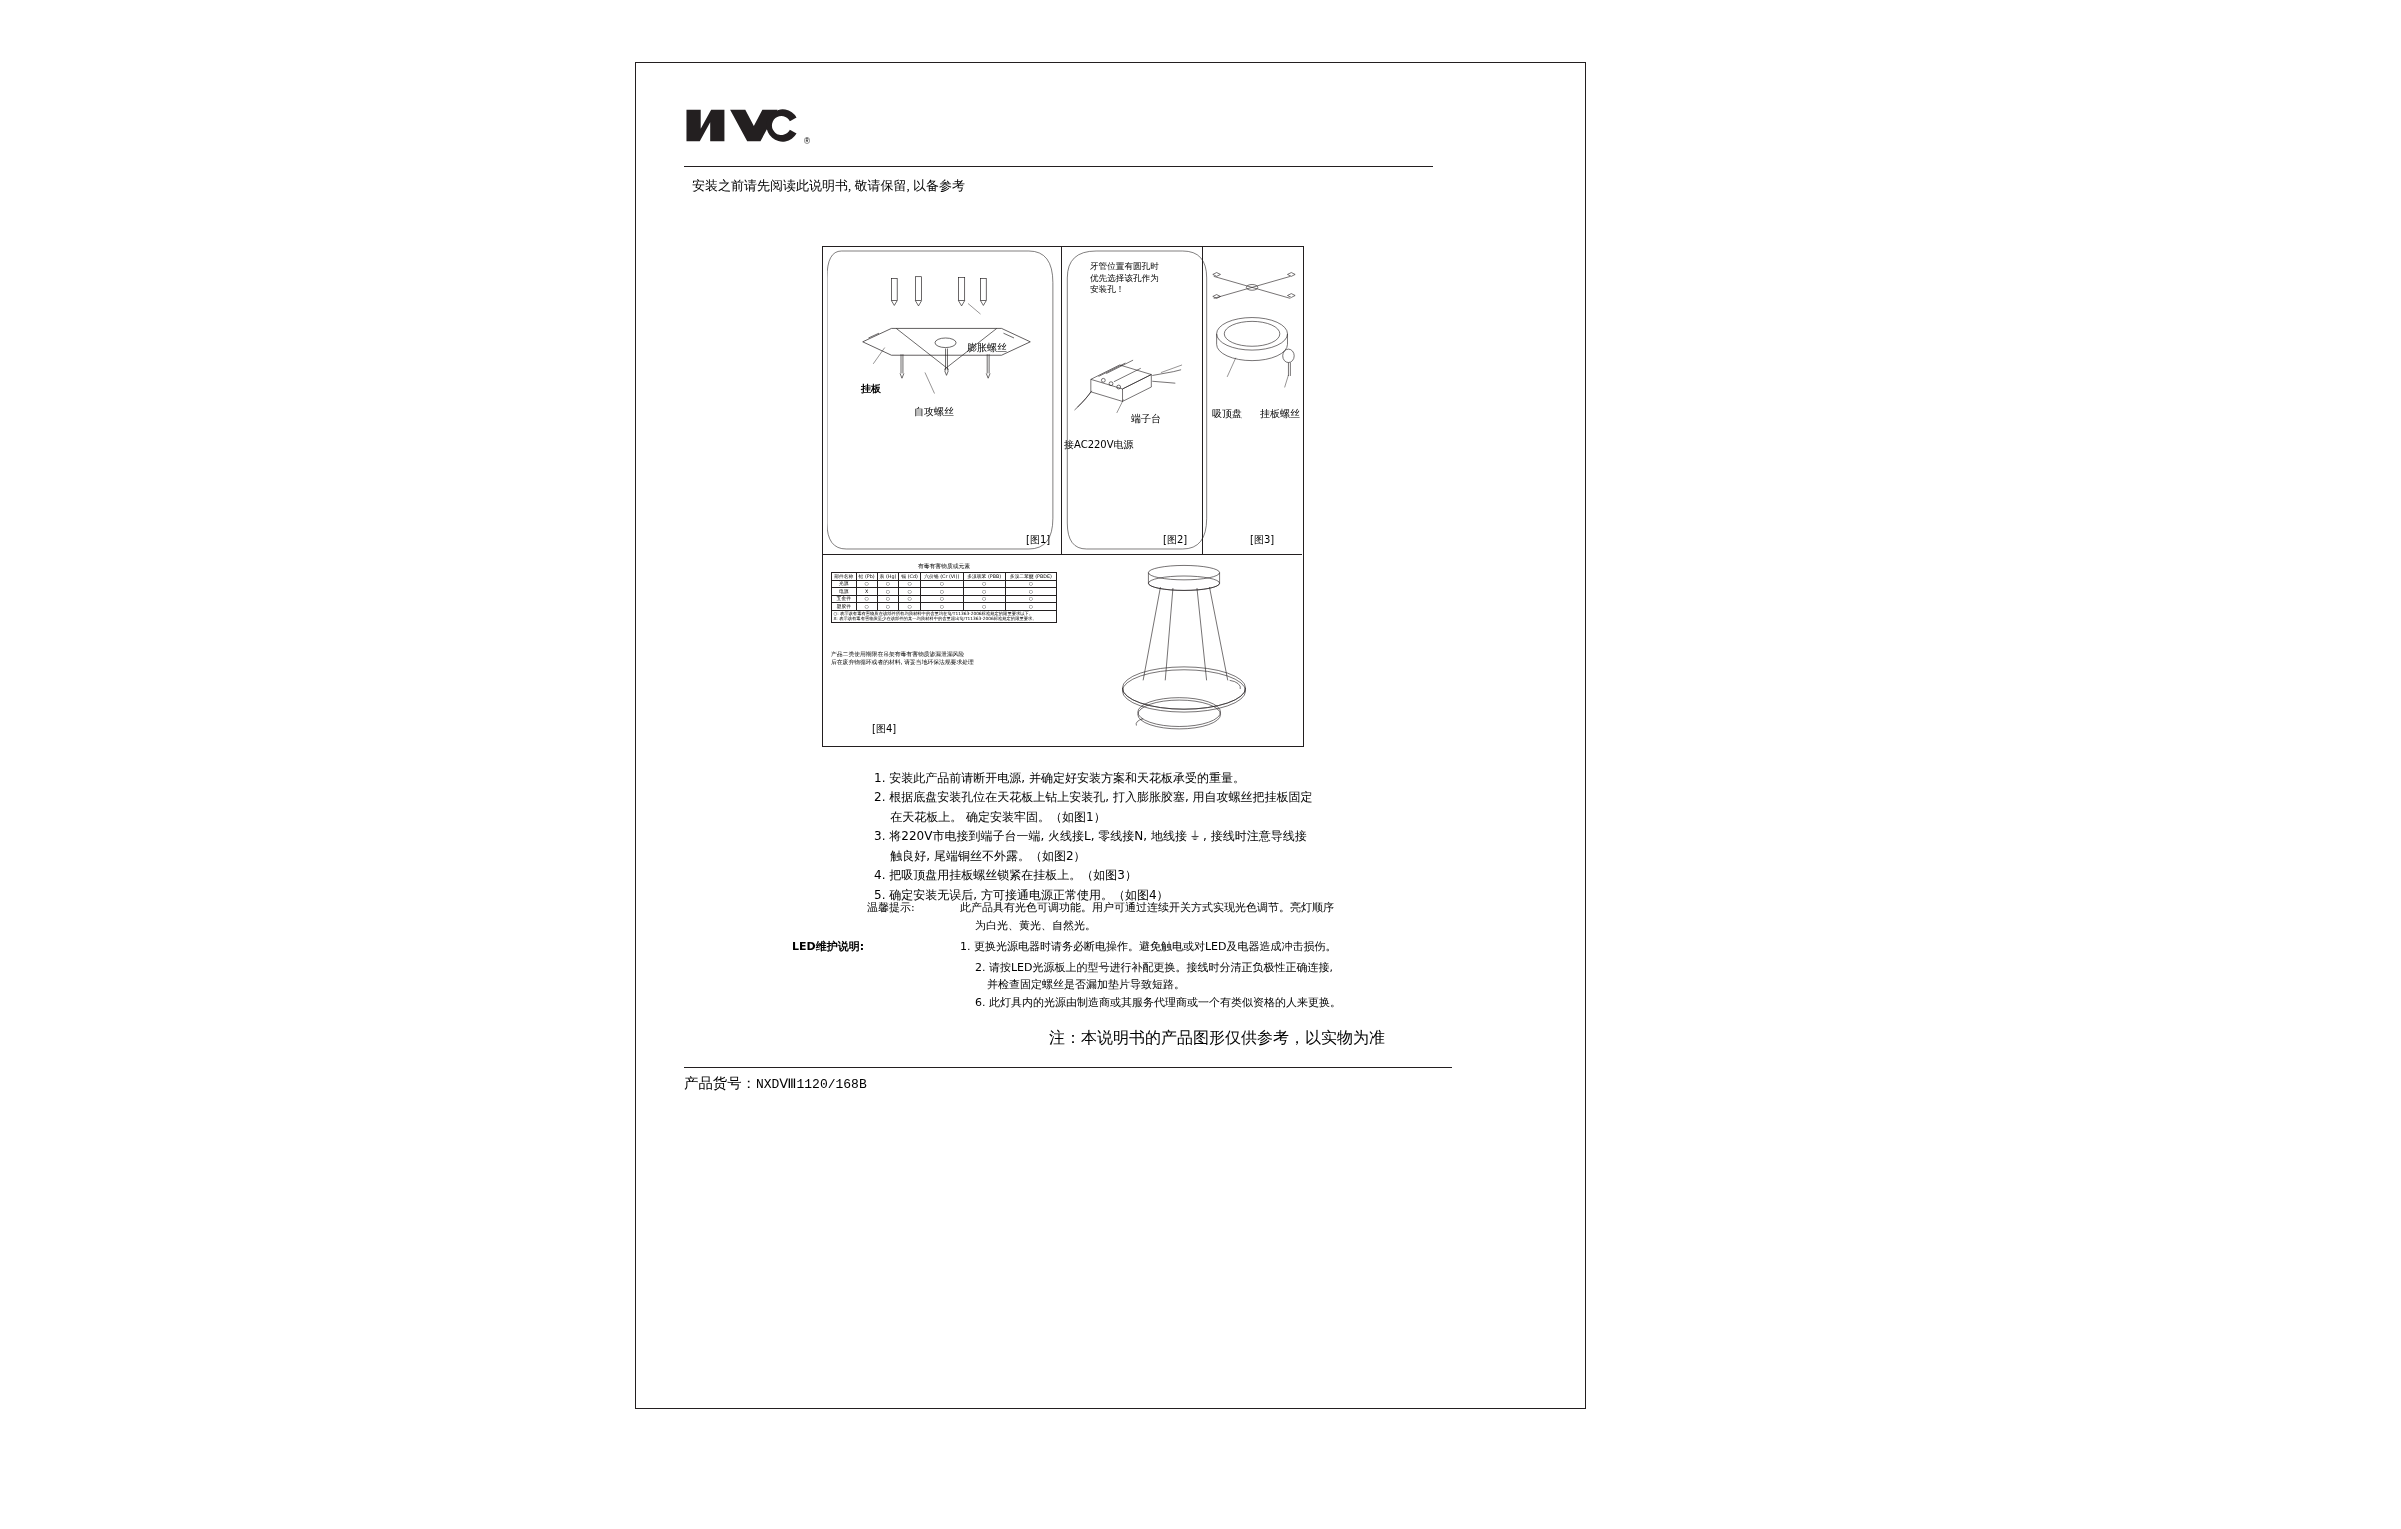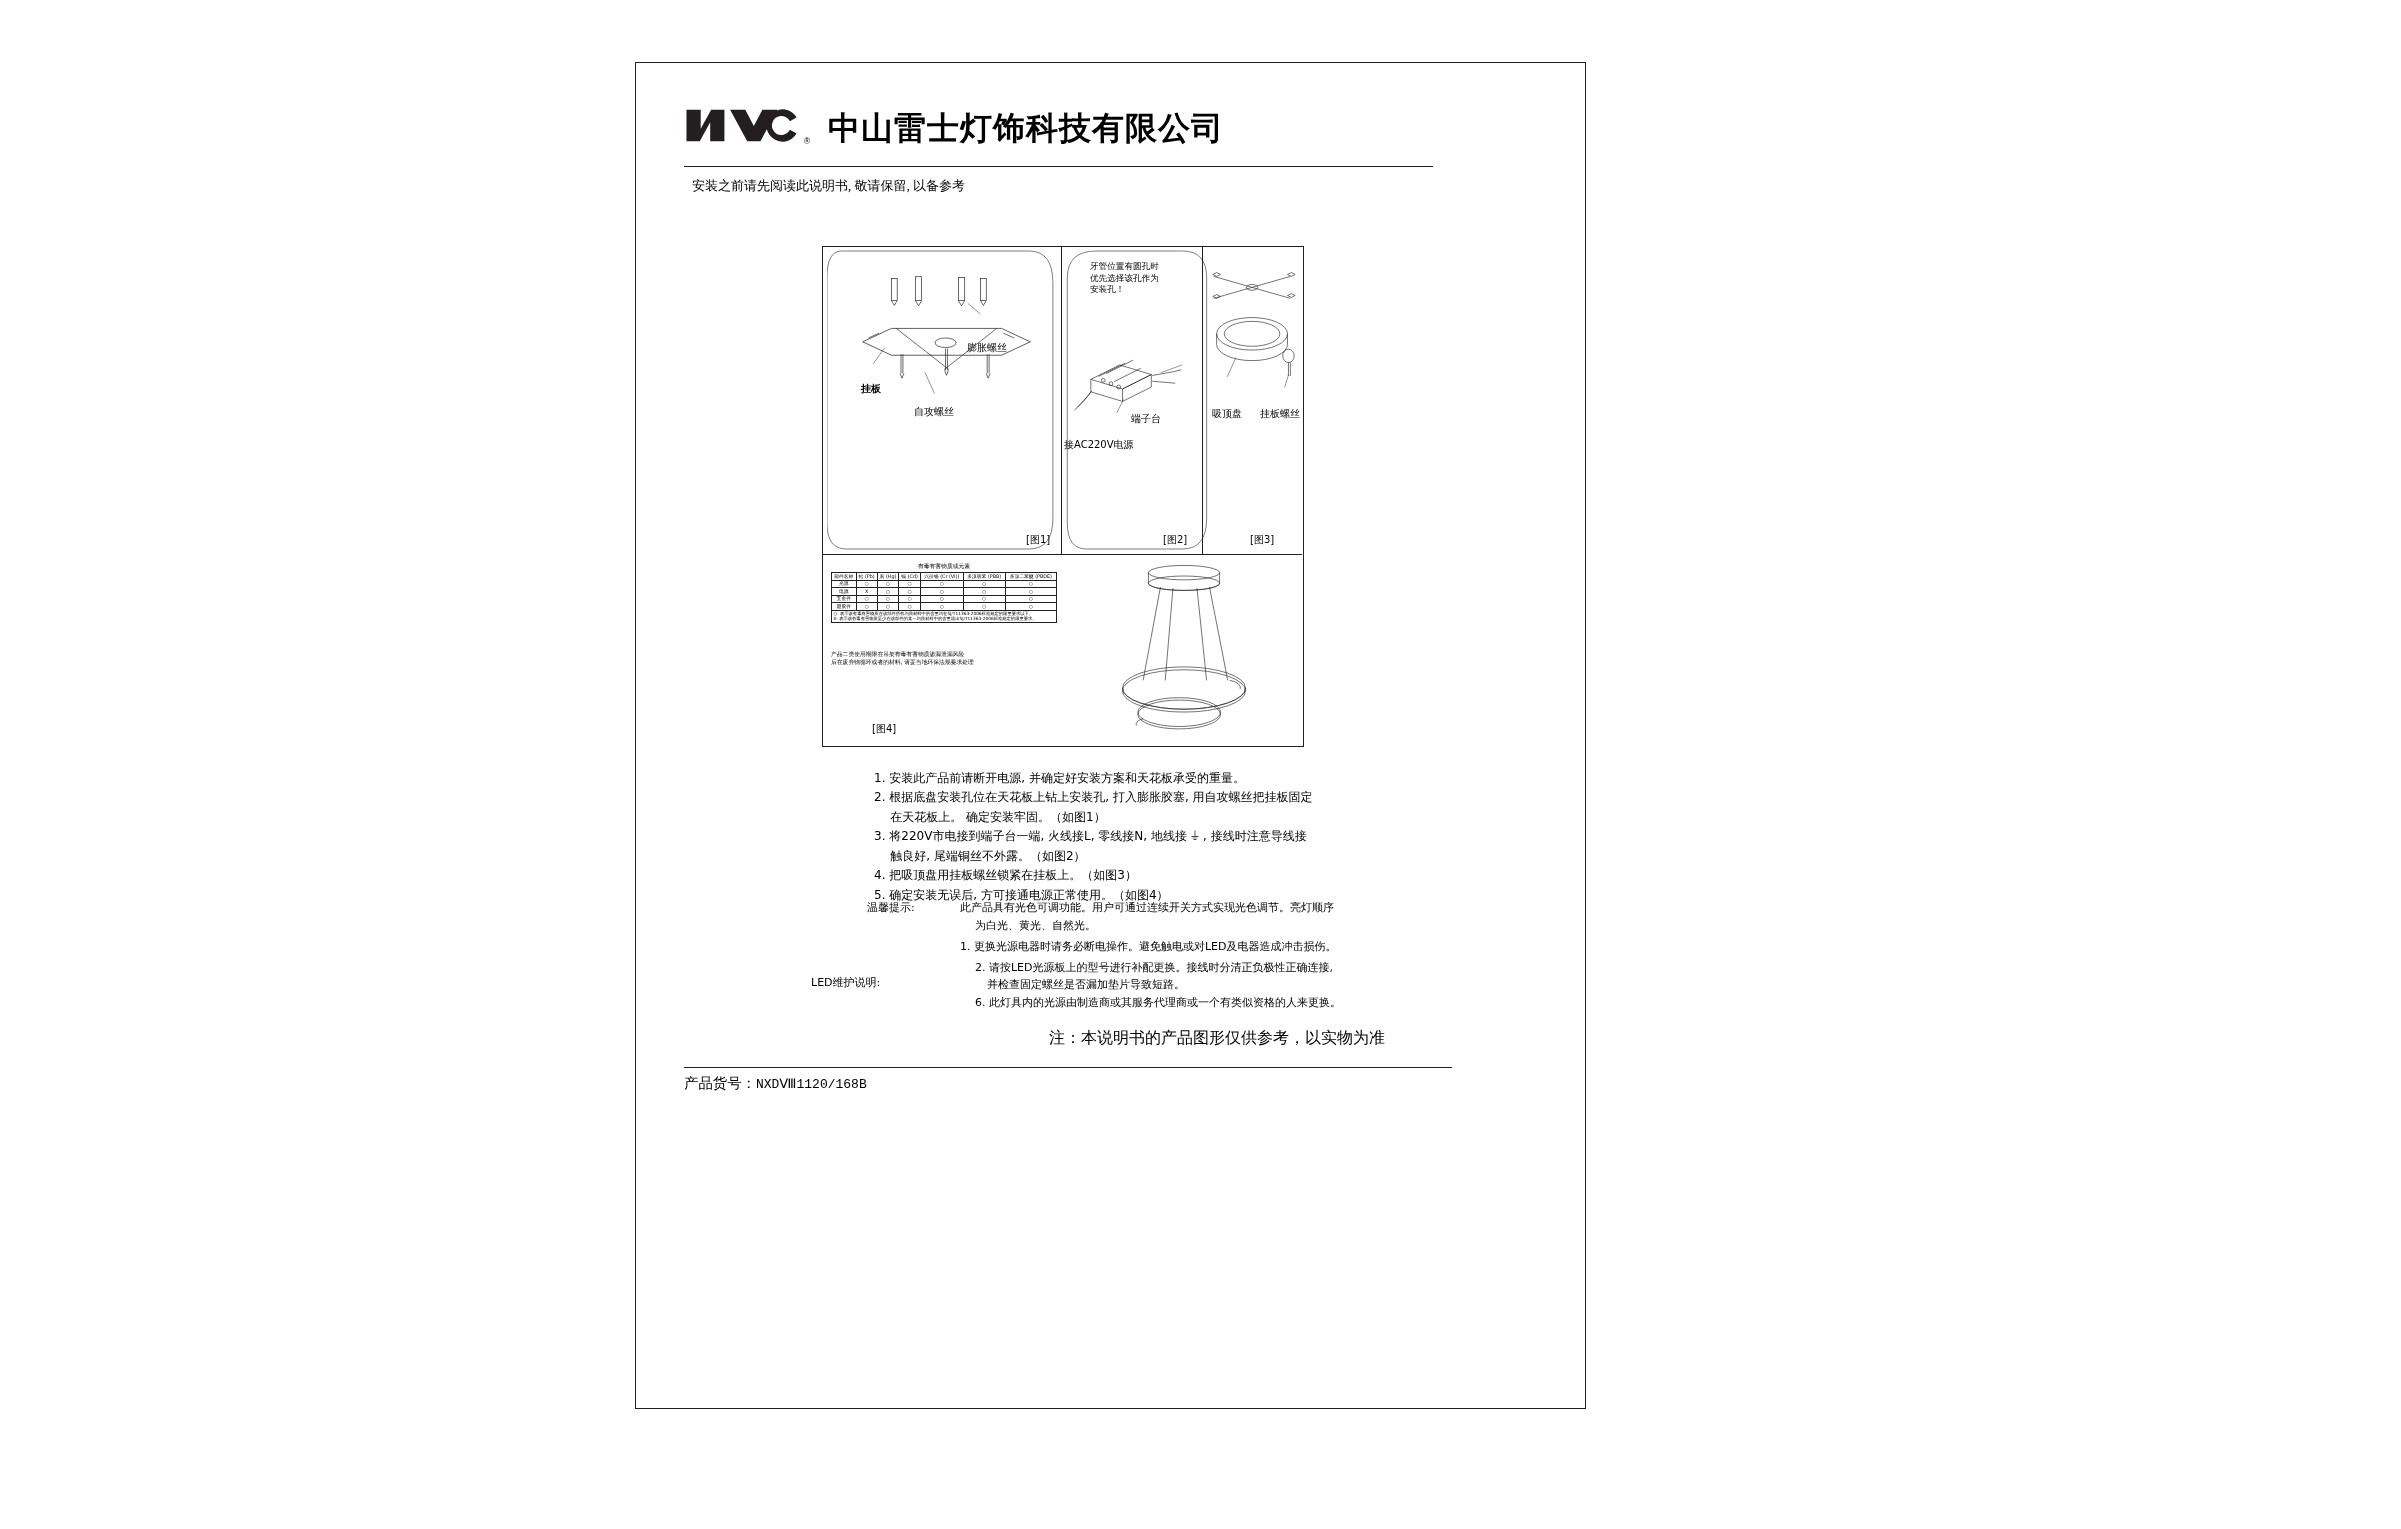--- a/index.html
+++ b/index.html
@@ -36,21 +36,21 @@
   .spec-note{position:absolute;left:195px;top:587px;width:231px;font-size:5.8px;line-height:1.45;font-family:"DejaVu Sans",sans-serif;}
 
   
   .steps{position:absolute;left:238px;top:706px;width:576px;font-size:12px;line-height:1.62;font-family:"DejaVu Sans",sans-serif;}
   .steps div{white-space:nowrap;}
   .indent{padding-left:16.3px;}
   .tipwrap{position:absolute;left:48px;top:836px;width:768px;font-size:11px;line-height:1.6;font-family:"DejaVu Sans",sans-serif;}
   .tip-label{position:absolute;left:183px;top:0;font-weight:normal;}
   .tip-l1{position:absolute;left:276px;top:0;}
   .tip-l2{position:absolute;left:291px;top:18px;}
-  .led-label{position:absolute;left:127px;top:39px;font-weight:normal;margin-top:36px;}
+  .led-label{position:absolute;left:108px;top:39px;font-weight:bold;}
   .led-l1{position:absolute;left:276px;top:39px;}
   .led-l2{position:absolute;left:291px;top:60px;}
   .led-l3{position:absolute;left:303px;top:77px;}
   .led-l4{position:absolute;left:291px;top:95px;}
   .notefinal{position:absolute;left:413px;top:965px;font-size:16px;font-family:Liberation Sans, sans-serif;}
   .hr2{position:absolute;left:48px;top:1004px;width:768px;height:1px;background:#231f20;}
   .modelrow{position:absolute;left:48px;top:1011px;font-size:13px;font-family:Liberation Mono, monospace;}
   .modelrow .lbl{font-size:14.4px;}
   .ellipse-bg{position:absolute;left:191px;top:186px;width:471px;height:302px;}
 </style>
@@ -64,21 +64,20 @@
       <div class="logo">
         <svg width="115" height="37" viewBox="0 0 240 78">
           <g fill="#231f20">
             <path d="M4 6 h30 l0 40 22 -40 h28 v66 h-30 v-40 l-22 40 h-28 z"></path>
             <path d="M96 6 h32 l18 34 18 -34 h32 l-36 66 h-28 z"></path>
             <path d="M236 22 a34 34 0 1 0 0 34 l-14 -8 a20 20 0 1 1 0 -18 z"></path>
           </g>
         </svg>
       </div>
       <div class="logo-reg">®</div>
-      <div class="cn-company">中山雷士灯饰科技有限公司</div>
     </div>
     <div class="hr1"></div>
     <div class="presub">安装之前请先阅读此说明书, 敬请保留, 以备参考</div>
 
     <div class="figframe"></div>
     <div class="fig-v-divider"></div>
     <div class="fig-v-divider2"></div>
     <div class="fig-inner-hline"></div>
 
     <div class="ellipse-bg">

